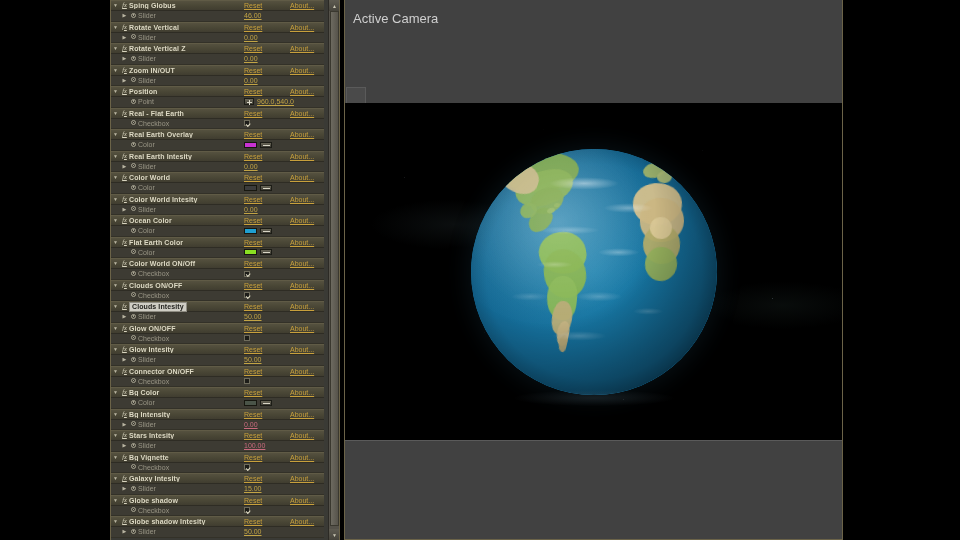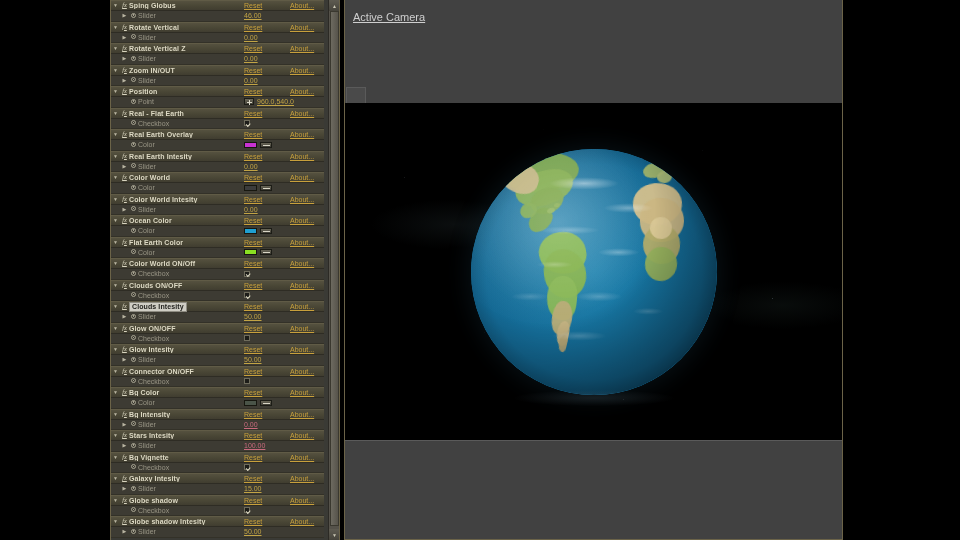--- a/index.html
+++ b/index.html
@@ -113,21 +113,21 @@
 
   
   #viewer{
     position:absolute; left:344px; top:0; width:499px; height:540px;
     background:#000; border:1px solid #6b6348; border-top:none;
   }
   #viewer-top{
     position:absolute; left:0; top:0; width:100%; height:103px; background:#414141;
   }
   #viewer-label{
-    position:absolute; left:8px; top:11px; font-size:11px; color:#cfcfcf;text-decoration:underline;
+    position:absolute; left:8px; top:11px; font-size:13px; color:#cfcfcf;
   }
   #viewer-tab{
     position:absolute; left:1px; bottom:0; width:20px; height:16px;
     background:#4a4a4a; border:1px solid #5a5a5a; border-bottom:none;
   }
   #comp-canvas{
     position:absolute; left:0; top:103px; width:100%; height:337px;
     background:#000; overflow:hidden;
   }
   #viewer-bottom{

